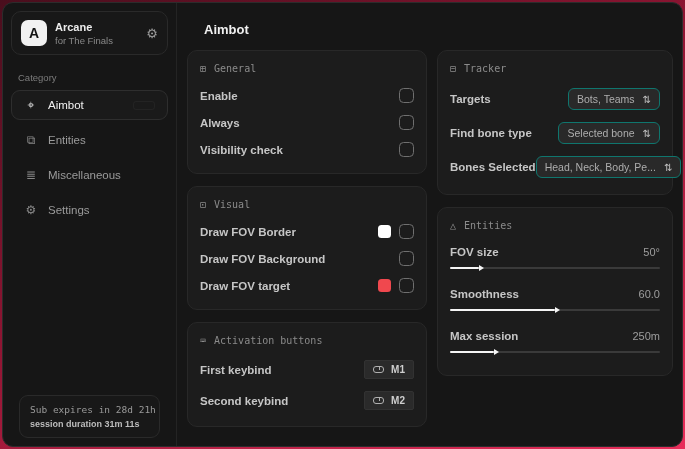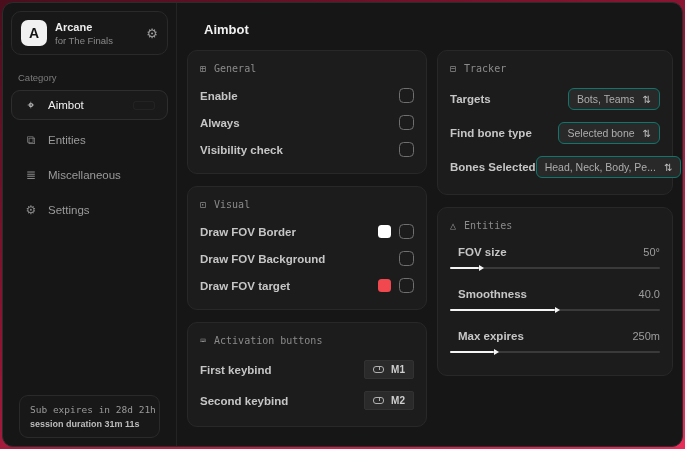--- a/index.html
+++ b/index.html
@@ -82,21 +82,21 @@
   .mouse-icon::after { content: ""; position: absolute; left: 4.5px; top: 0; width: 1px; height: 3px; background: #b0b0b0; }
   .select-btn {
     background: #292929; border: 1px solid #0f766e; border-radius: 6px;
     padding: 4px 8px; display: flex; align-items: center; gap: 8px;
     font-size: 10.5px; color: #adadad; cursor: pointer; max-width: 158px;
   }
   .select-btn .sel-text { overflow: hidden; text-overflow: ellipsis; white-space: nowrap; }
   .unfold-icon { font-size: 10px; color: #c4c4c4; flex-shrink: 0; }
   
   .slider-row { padding: 7px 0 2px; }
-  .slider-head { display: flex; justify-content: space-between; align-items: center; font-size: 11.5px; margin-left: 8px; }
+  .slider-head { display: flex; justify-content: space-between; align-items: center; font-size: 11.5px; }
   .slider-value { color: #9d9d9d; font-size: 11px; }
   .slider-track { position: relative; height: 2px; background: #3a3a3a; border-radius: 2px; margin: 9px 0 10px; cursor: pointer; }
   .slider-fill { position: absolute; left: 0; top: 0; height: 2px; background: #f5f5f5; border-radius: 2px; }
   .slider-fill::after {
     content: ""; position: absolute; right: -5px; top: -2.5px;
     border-top: 3.5px solid transparent; border-bottom: 3.5px solid transparent;
     border-left: 5.5px solid #f5f5f5;
   }
 </style>
 </head>
@@ -257,30 +257,30 @@
               <span class="slider-value">50°</span>
             </div>
             <div class="slider-track">
               <div class="slider-fill" style="width: 14%;"></div>
             </div>
           </div>
 
           <div class="slider-row">
             <div class="slider-head">
               <span class="row-label">Smoothness</span>
-              <span class="slider-value">40.0</span>
+              <span class="slider-value">60.0</span>
             </div>
             <div class="slider-track">
               <div class="slider-fill" style="width: 50%;"></div>
             </div>
           </div>
 
           <div class="slider-row">
             <div class="slider-head">
-              <span class="row-label">Max expires</span>
+              <span class="row-label">Max session</span>
               <span class="slider-value">250m</span>
             </div>
             <div class="slider-track">
               <div class="slider-fill" style="width: 21%;"></div>
             </div>
           </div>
         </section>
       </div>
     </div>
   </main>

